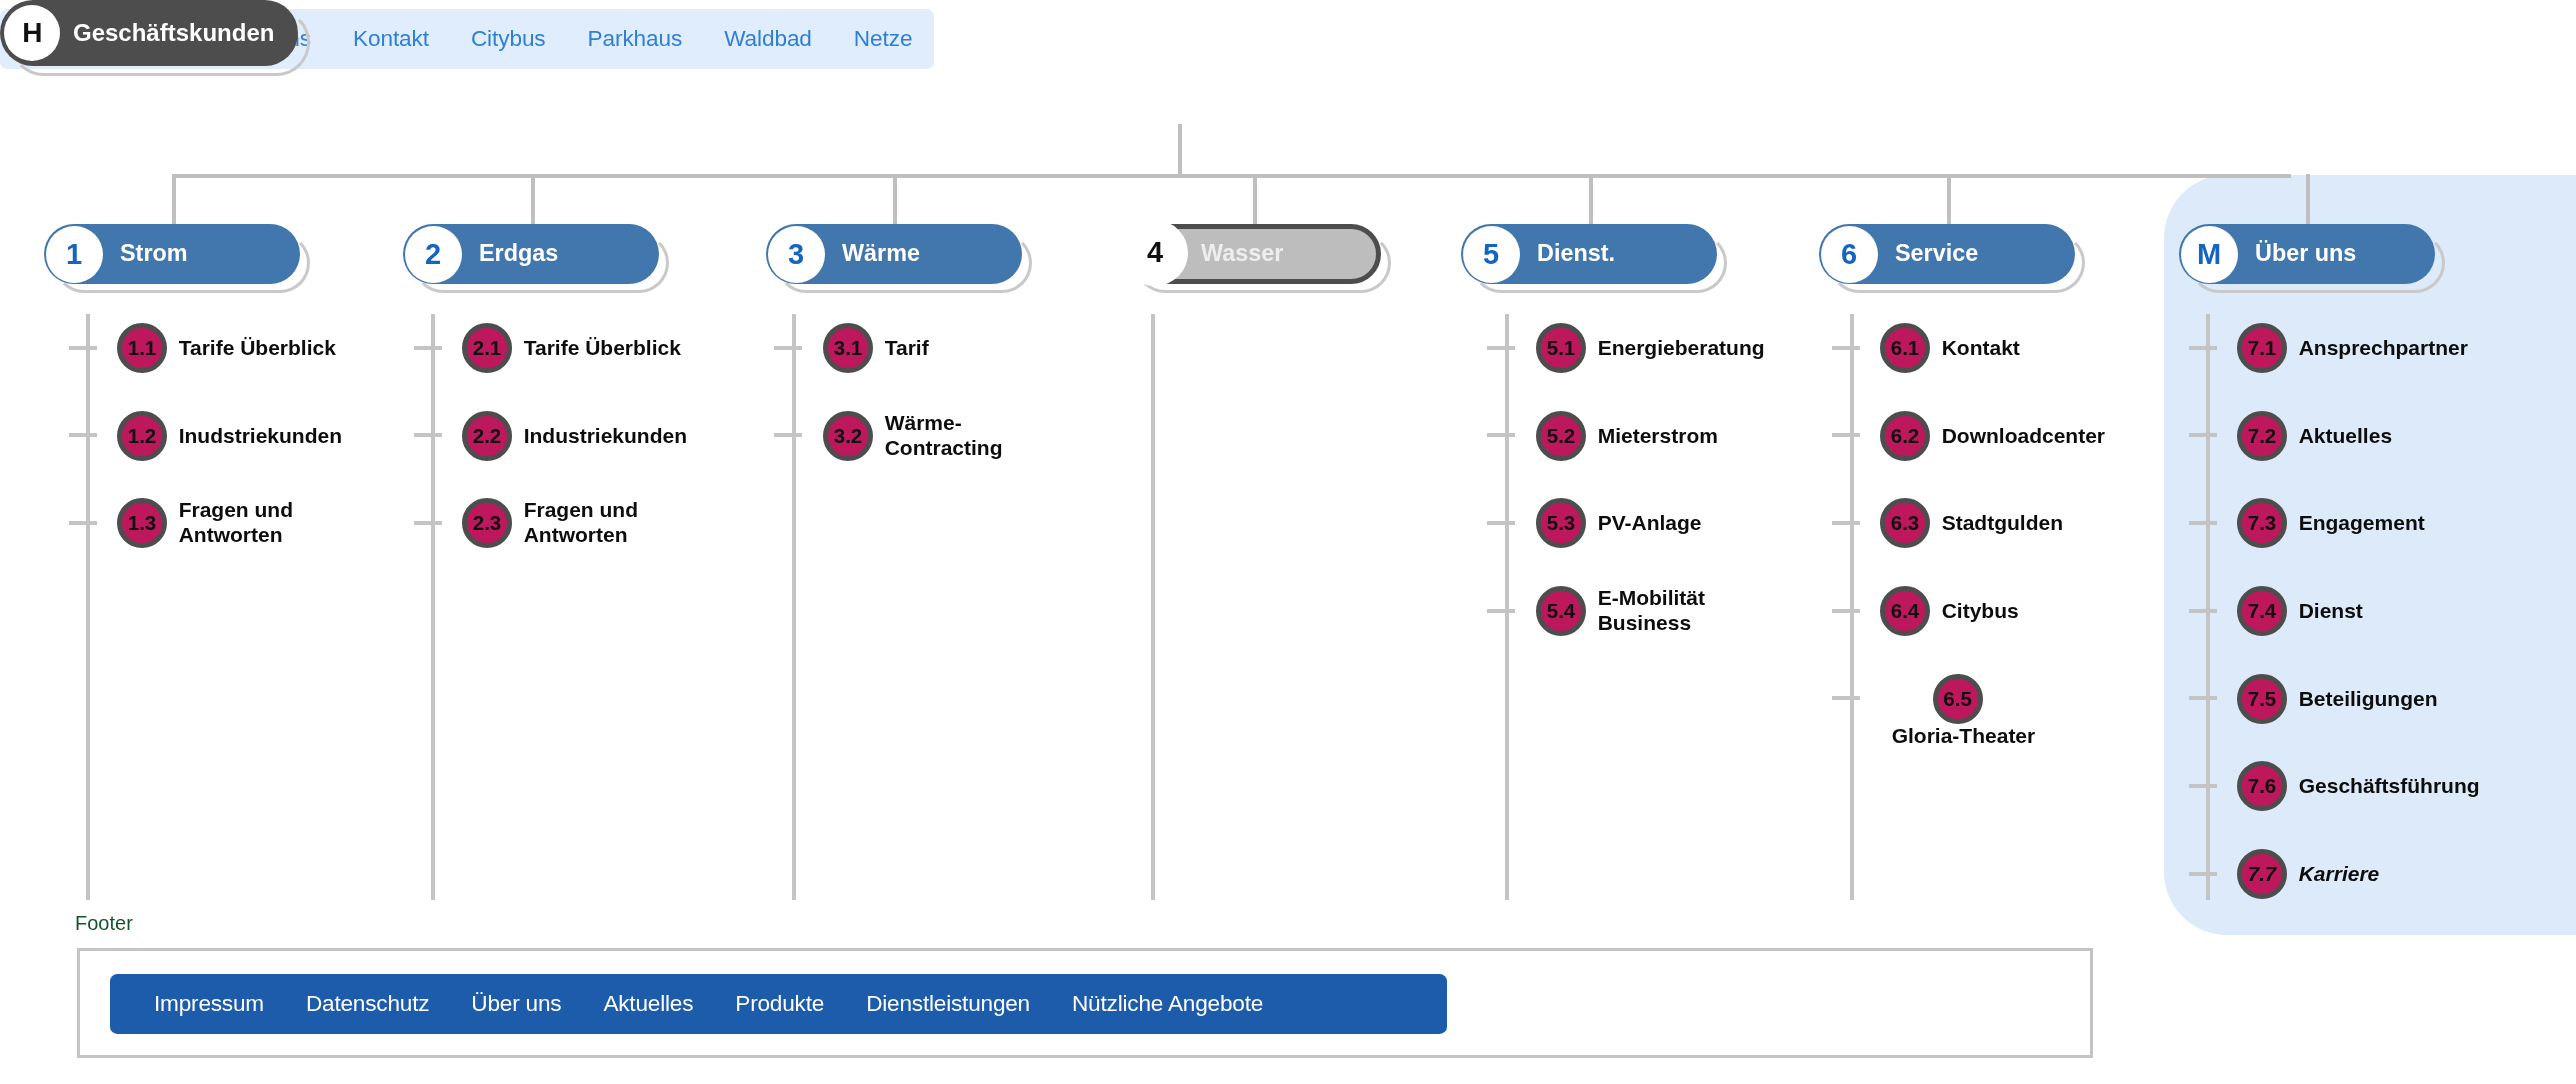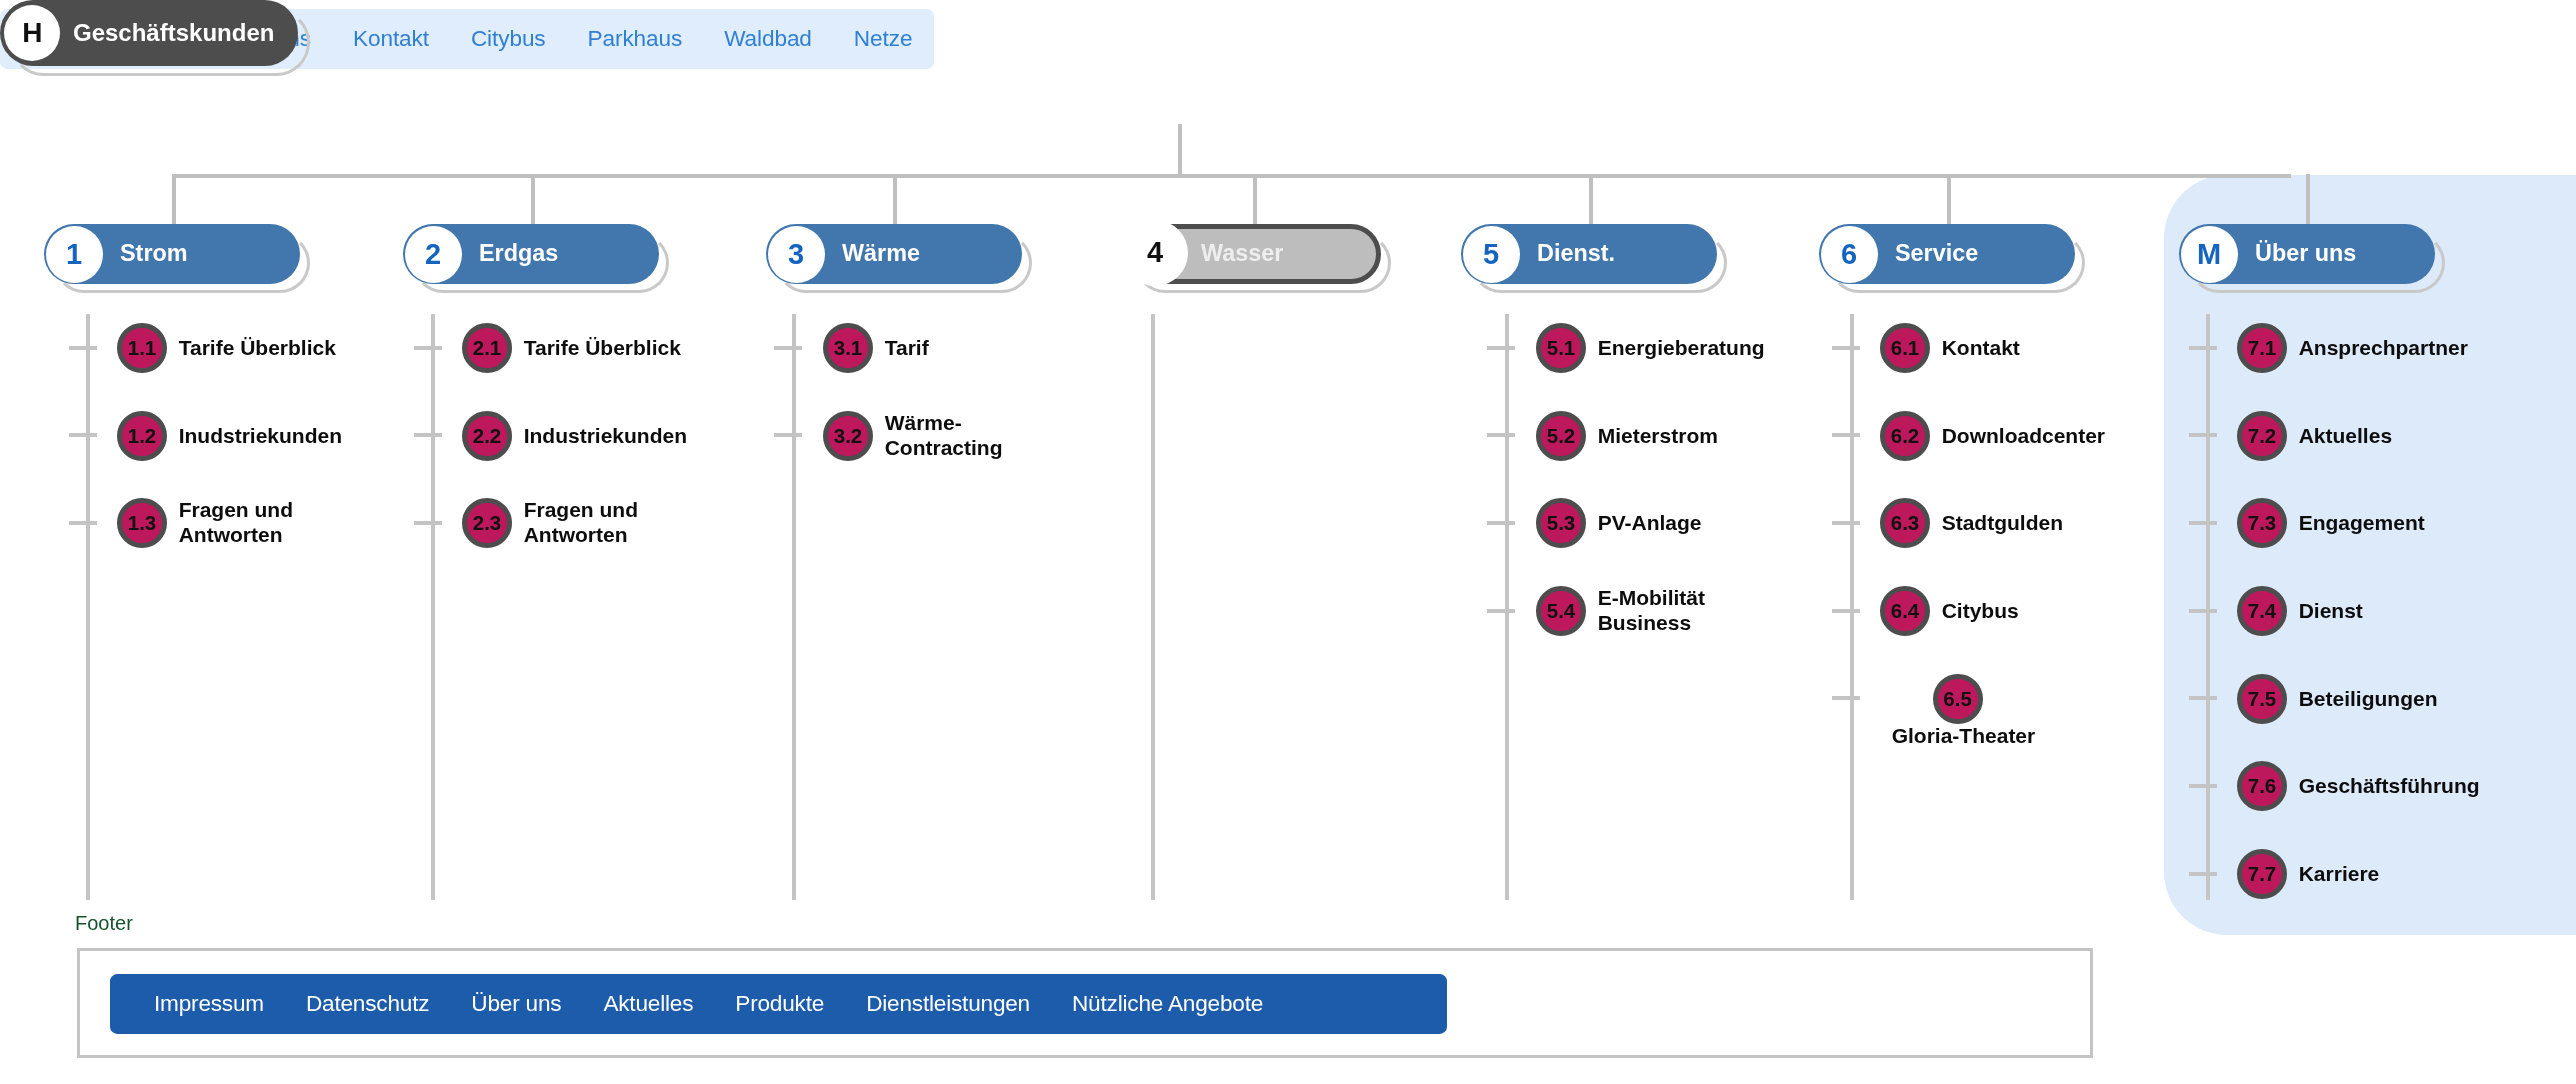--- a/index.html
+++ b/index.html
@@ -395,21 +395,21 @@
       <div class="sub" style="left: 2237px; top: 674px;">
         <div class="sub-circle">7.5</div>
         <div class="sub-label">Beteiligungen</div>
       </div>
       <div class="tick" style="left: 2189px; top: 784px;"></div>
       <div class="sub" style="left: 2237px; top: 761px;">
         <div class="sub-circle">7.6</div>
         <div class="sub-label">Geschäftsführung</div>
       </div>
       <div class="tick" style="left: 2189px; top: 872px;"></div>
-      <div class="sub" style="left: 2237px; top: 849px;">
+      <div class="sub" style="left: 2237px; top: 849px; font-style: italic;">
         <div class="sub-circle">7.7</div>
         <div class="sub-label">Karriere</div>
       </div>
     </div>
 
   <div id="footer-label">Footer</div>
   <div id="footer-box"></div>
   <div id="footer-bar">
       <span class="footer-item">Impressum</span>
       <span class="footer-item">Datenschutz</span>

